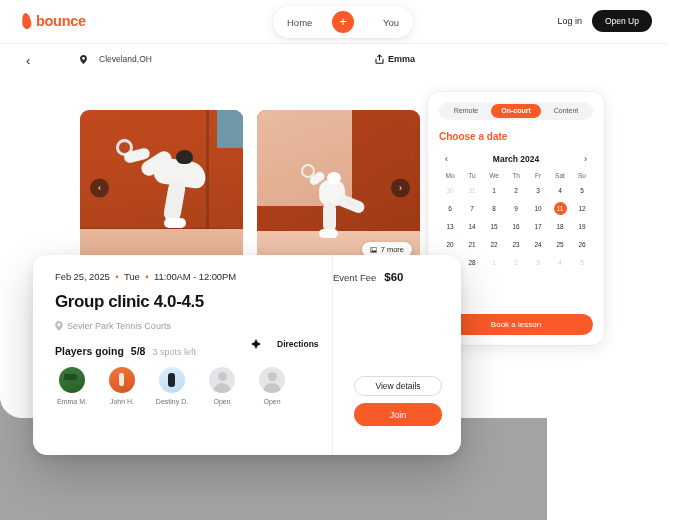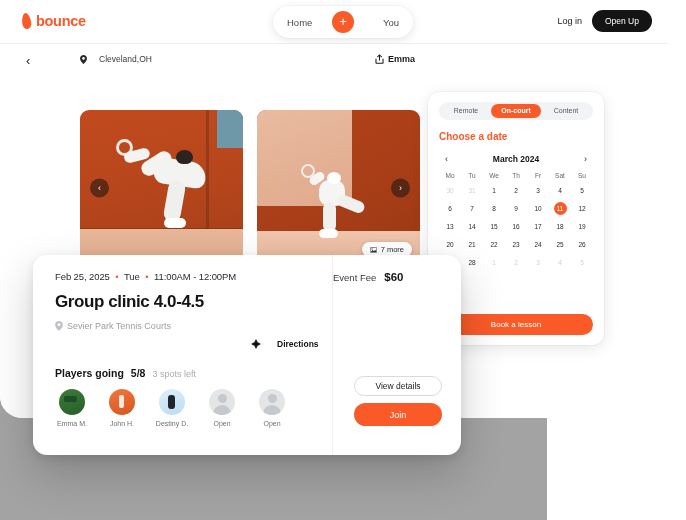--- a/index.html
+++ b/index.html
@@ -225,21 +225,21 @@
   .ev-dot { color:#FA5A28; padding:0 3px; }
   .ev-title { margin-top:10px; font-size:17px; font-weight:700; color:#141414; letter-spacing:-0.4px; }
   .ev-venue-row { margin-top:9px; display:flex; align-items:flex-end; }
   .ev-venue { font-size:9px; color:#9a9ea2; display:flex; align-items:center; gap:4px; }
   .ev-directions {
     position:absolute; left:218px; top:84px;
     font-size:8.5px; font-weight:600; color:#141414;
     display:flex; align-items:center; gap:16px;
   }
 
-  .players-head { margin-top:36px; display:flex; align-items:baseline; gap:7px; }
+  .players-head { margin-top:14px; display:flex; align-items:baseline; gap:7px; }
   .players-label { font-size:10.5px; font-weight:700; color:#141414; }
   .players-count { font-size:10.5px; font-weight:700; color:#141414; }
   .players-left { font-size:9px; color:#a9adb1; }
 
   .avatars { margin-top:10px; display:flex; gap:16px; }
   .av { width:34px; text-align:center; }
   .av-img { width:26px; height:26px; border-radius:50%; margin:0 auto; overflow:hidden; position:relative; }
   .av-1 { background: linear-gradient(160deg,#3F7A3A 0%, #2F6B2E 60%, #275C28 100%); }
   .av-1::after{ content:""; position:absolute; left:5px; top:7px; width:13px; height:6px; background:#1F4D24; border-radius:2px; }
   .av-2 { background: linear-gradient(160deg,#F0783C 0%, #E2622A 60%, #D25520 100%); }

